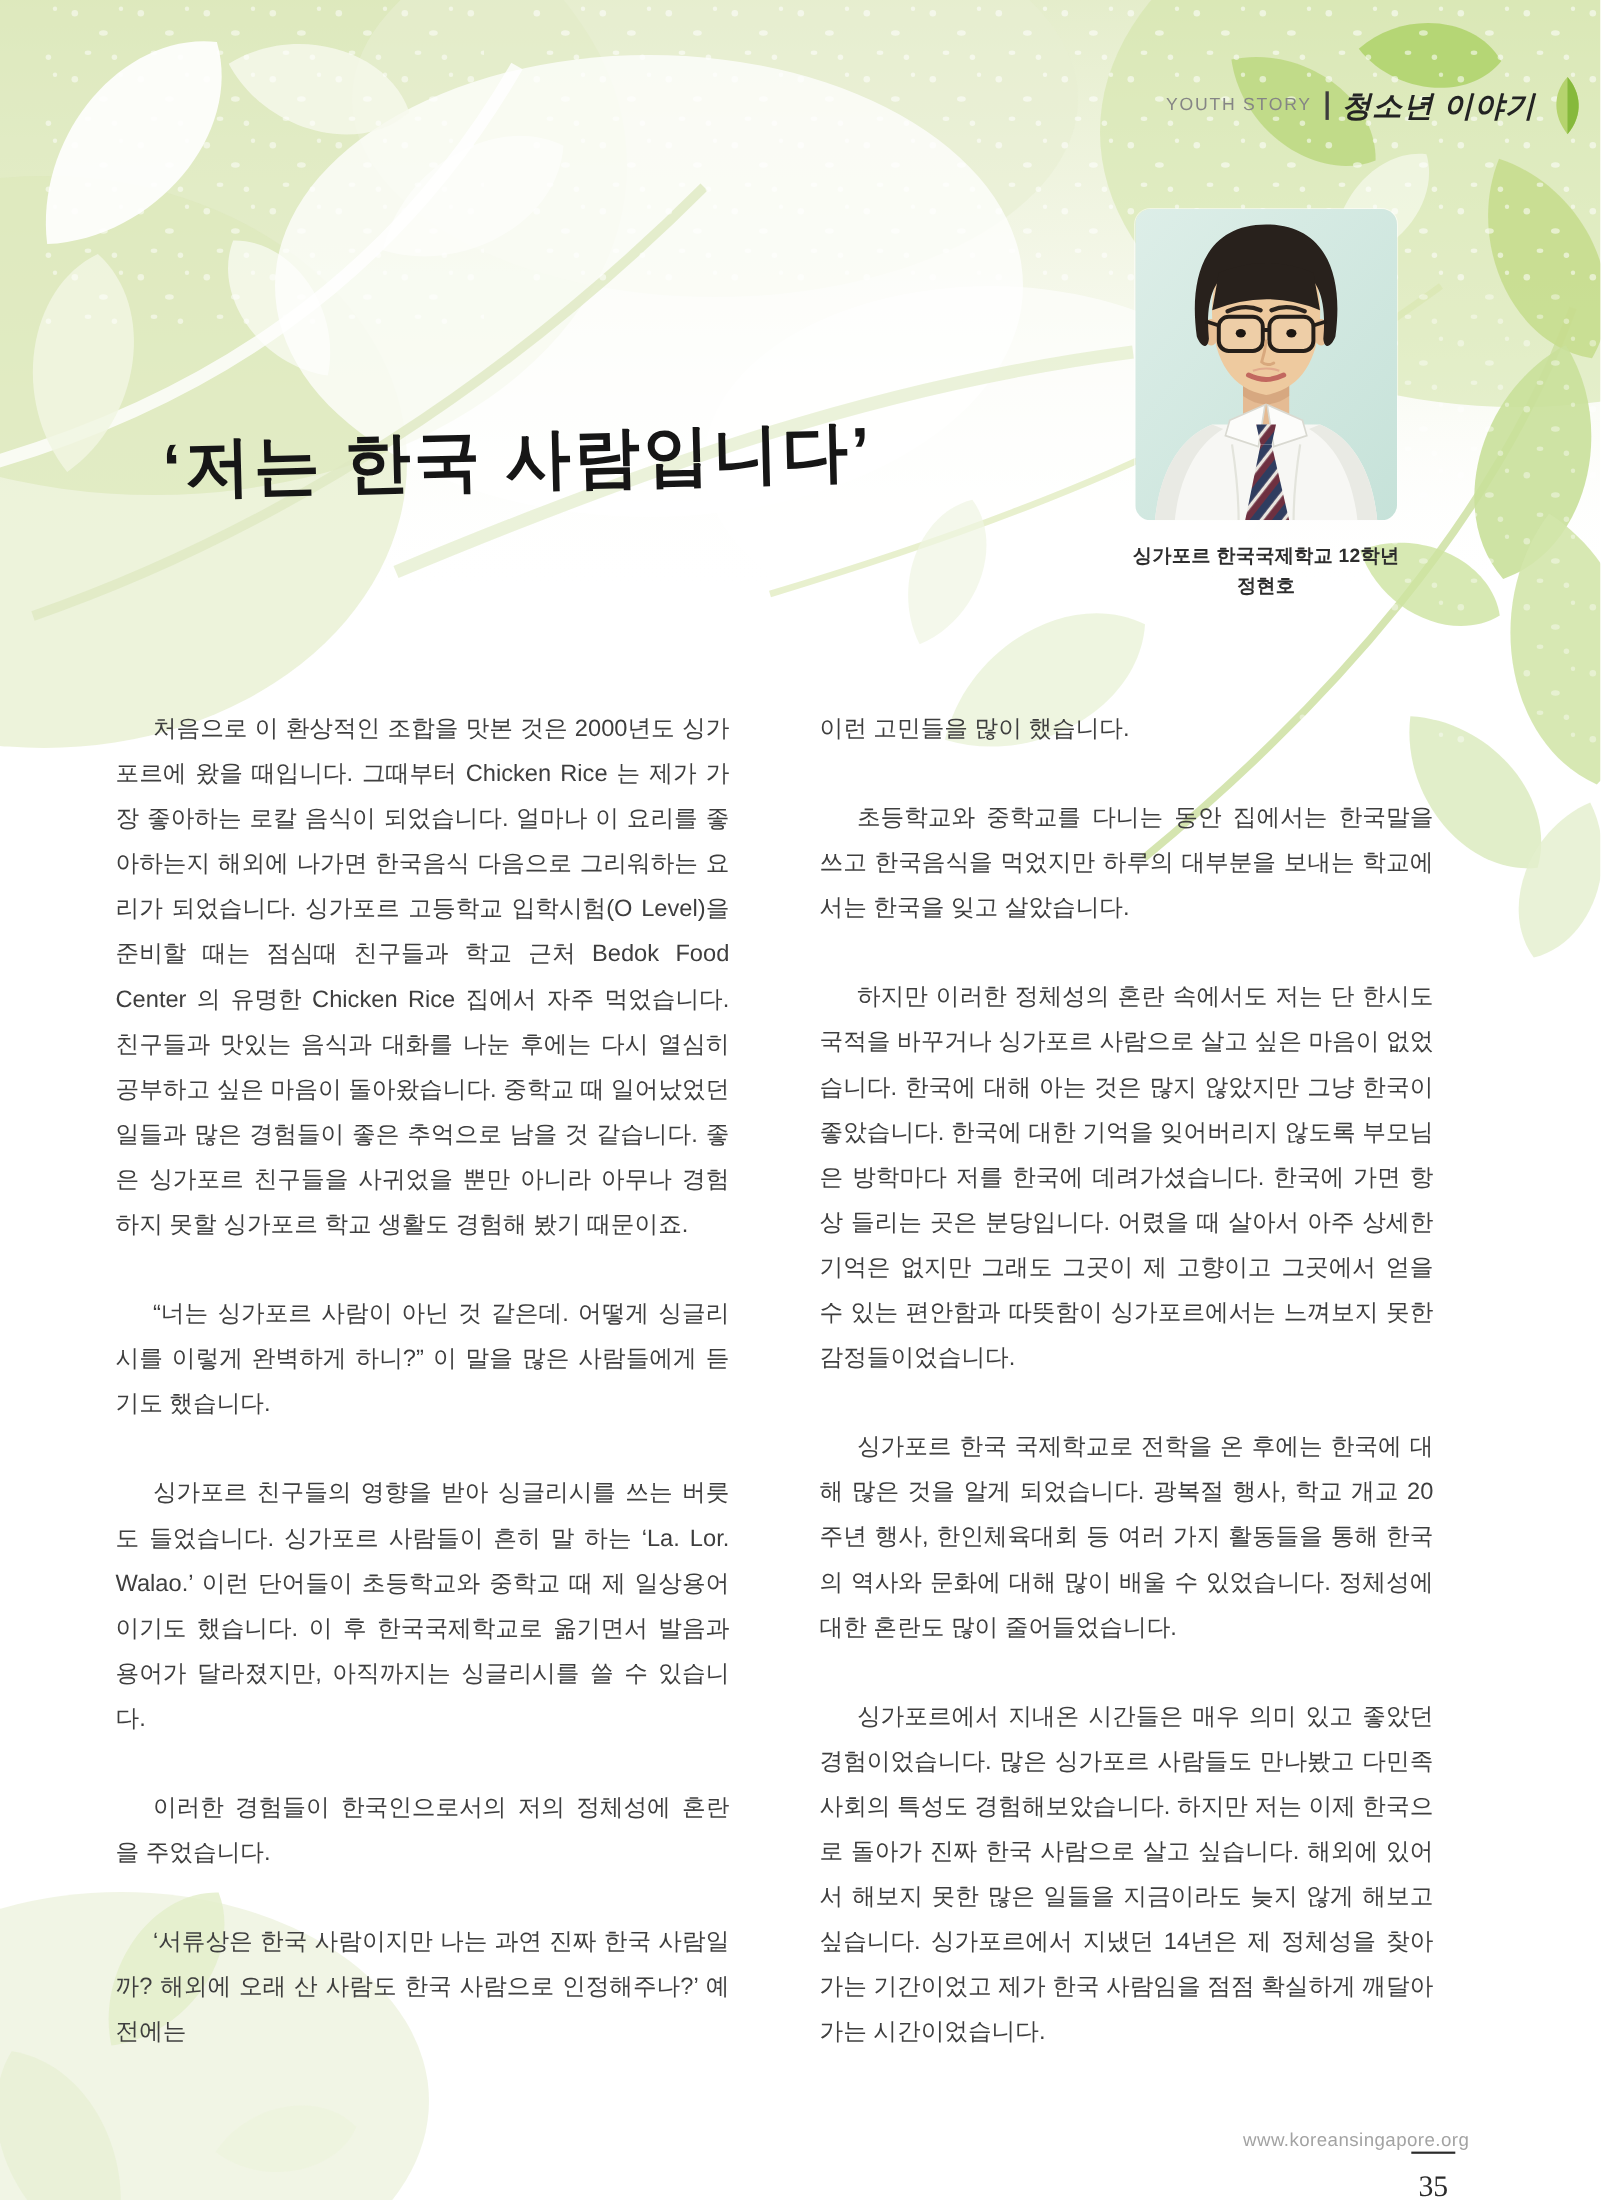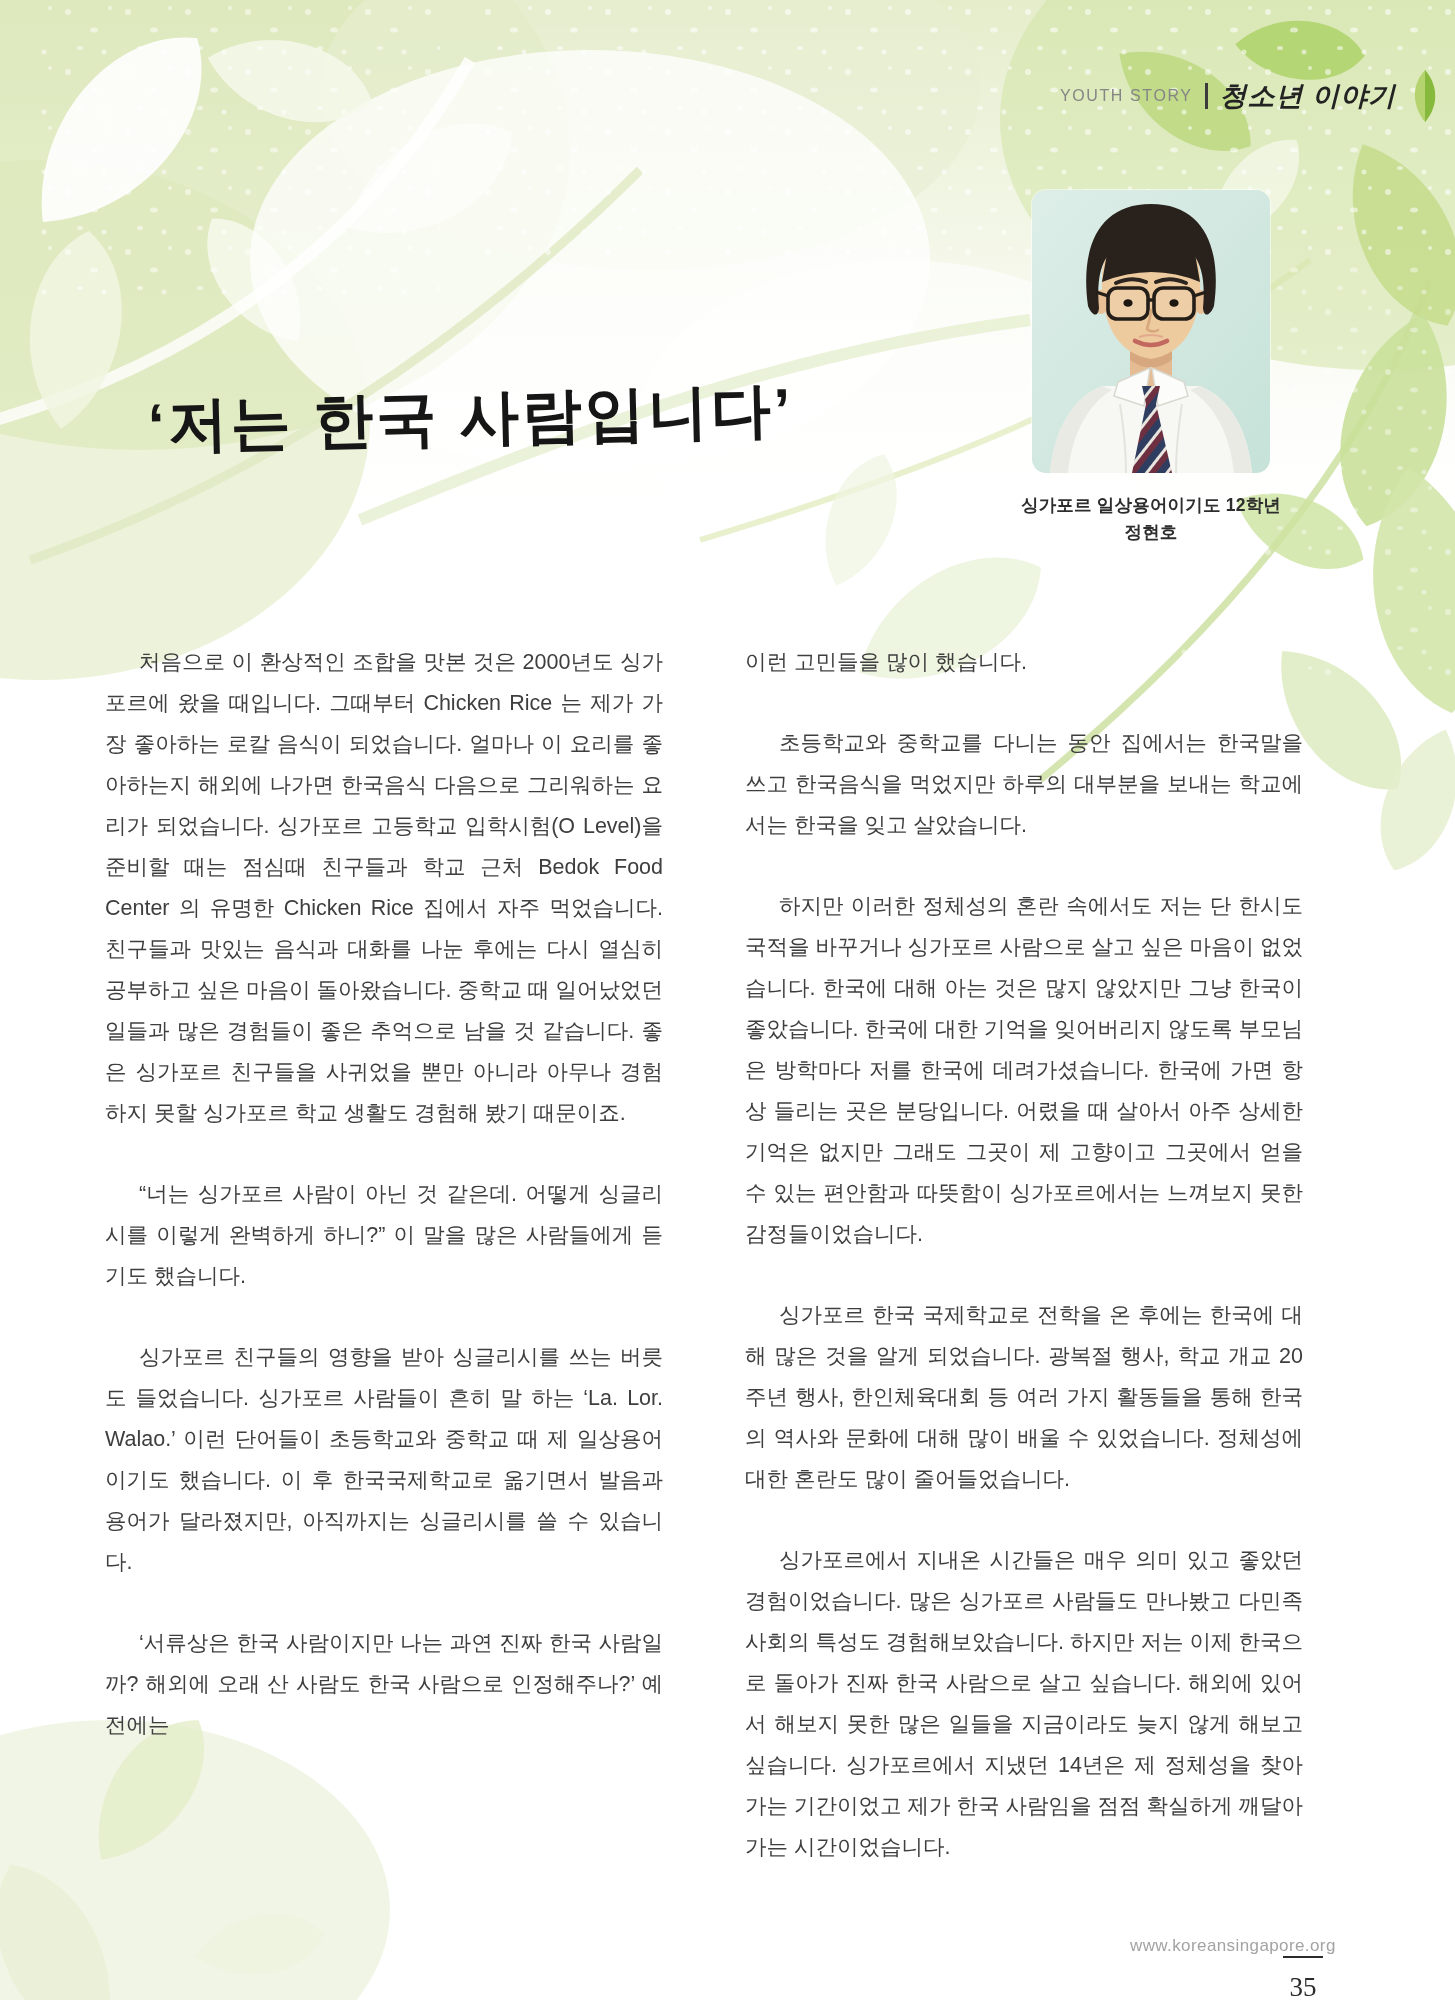--- a/index.html
+++ b/index.html
@@ -166,30 +166,31 @@
         <path d="M107,147 Q119,143 131,147" stroke="#dd9d86" stroke-width="2" fill="none" opacity="0.7"></path>
         <path d="M86,192 L118,178 L112,216 L82,206 Z" fill="#fcfcfa" stroke="#d9d9d1" stroke-width="1.5"></path>
         <path d="M152,192 L120,178 L126,216 L156,206 Z" fill="#fcfcfa" stroke="#d9d9d1" stroke-width="1.5"></path>
         <path d="M110,196 L128,196 L124,214 L114,214 Z" fill="url(#tiep)"></path>
         <path d="M114,214 L124,214 L140,283 L100,283 Z" fill="url(#tiep)"></path>
         <path d="M88,214 C92,240 94,262 94,283 M150,214 C146,240 144,262 144,283" stroke="#e3e4dc" stroke-width="2" fill="none"></path>
       </svg>
     </div>
 
     <div class="caption">
-      <div>싱가포르 일상용어이기도 12학년</div>
+      <div>싱가포르 한국국제학교 12학년</div>
       <div>정현호</div>
     </div>
 
     <h1 class="title">‘저는 한국 사람입니다’</h1>
 
     <section class="col col-left">
       <p>처음으로 이 환상적인 조합을 맛본 것은 2000년도 싱가포르에 왔을 때입니다. 그때부터 Chicken Rice 는 제가 가장 좋아하는 로칼 음식이 되었습니다. 얼마나 이 요리를 좋아하는지 해외에 나가면 한국음식 다음으로 그리워하는 요리가 되었습니다. 싱가포르 고등학교 입학시험(O Level)을 준비할 때는 점심때 친구들과 학교 근처 Bedok Food Center 의 유명한 Chicken Rice 집에서 자주 먹었습니다. 친구들과 맛있는 음식과 대화를 나눈 후에는 다시 열심히 공부하고 싶은 마음이 돌아왔습니다. 중학교 때 일어났었던 일들과 많은 경험들이 좋은 추억으로 남을 것 같습니다. 좋은 싱가포르 친구들을 사귀었을 뿐만 아니라 아무나 경험 하지 못할 싱가포르 학교 생활도 경험해 봤기 때문이죠.</p>
       <p>“너는 싱가포르 사람이 아닌 것 같은데. 어떻게 싱글리시를 이렇게 완벽하게 하니?” 이 말을 많은 사람들에게 듣기도 했습니다.</p>
       <p>싱가포르 친구들의 영향을 받아 싱글리시를 쓰는 버릇도 들었습니다. 싱가포르 사람들이 흔히 말 하는 ‘La. Lor. Walao.’ 이런 단어들이 초등학교와 중학교 때 제 일상용어이기도 했습니다. 이 후 한국국제학교로 옮기면서 발음과 용어가 달라졌지만, 아직까지는 싱글리시를 쓸 수 있습니다.</p>
+      <p>이러한 경험들이 한국인으로서의 저의 정체성에 혼란을 주었습니다.</p>
       <p>‘서류상은 한국 사람이지만 나는 과연 진짜 한국 사람일까? 해외에 오래 산 사람도 한국 사람으로 인정해주나?’ 예전에는</p>
     </section>
 
     <section class="col col-right">
       <p class="no-indent">이런 고민들을 많이 했습니다.</p>
       <p>초등학교와 중학교를 다니는 동안 집에서는 한국말을 쓰고 한국음식을 먹었지만 하루의 대부분을 보내는 학교에서는 한국을 잊고 살았습니다.</p>
       <p>하지만 이러한 정체성의 혼란 속에서도 저는 단 한시도 국적을 바꾸거나 싱가포르 사람으로 살고 싶은 마음이 없었습니다. 한국에 대해 아는 것은 많지 않았지만 그냥 한국이 좋았습니다. 한국에 대한 기억을 잊어버리지 않도록 부모님은 방학마다 저를 한국에 데려가셨습니다. 한국에 가면 항상 들리는 곳은 분당입니다. 어렸을 때 살아서 아주 상세한 기억은 없지만 그래도 그곳이 제 고향이고 그곳에서 얻을 수 있는 편안함과 따뜻함이 싱가포르에서는 느껴보지 못한 감정들이었습니다.</p>
       <p>싱가포르 한국 국제학교로 전학을 온 후에는 한국에 대해 많은 것을 알게 되었습니다. 광복절 행사, 학교 개교 20주년 행사, 한인체육대회 등 여러 가지 활동들을 통해 한국의 역사와 문화에 대해 많이 배울 수 있었습니다. 정체성에 대한 혼란도 많이 줄어들었습니다.</p>
       <p>싱가포르에서 지내온 시간들은 매우 의미 있고 좋았던 경험이었습니다. 많은 싱가포르 사람들도 만나봤고 다민족 사회의 특성도 경험해보았습니다. 하지만 저는 이제 한국으로 돌아가 진짜 한국 사람으로 살고 싶습니다. 해외에 있어서 해보지 못한 많은 일들을 지금이라도 늦지 않게 해보고 싶습니다. 싱가포르에서 지냈던 14년은 제 정체성을 찾아가는 기간이었고 제가 한국 사람임을 점점 확실하게 깨달아가는 시간이었습니다.</p>
     </section>

